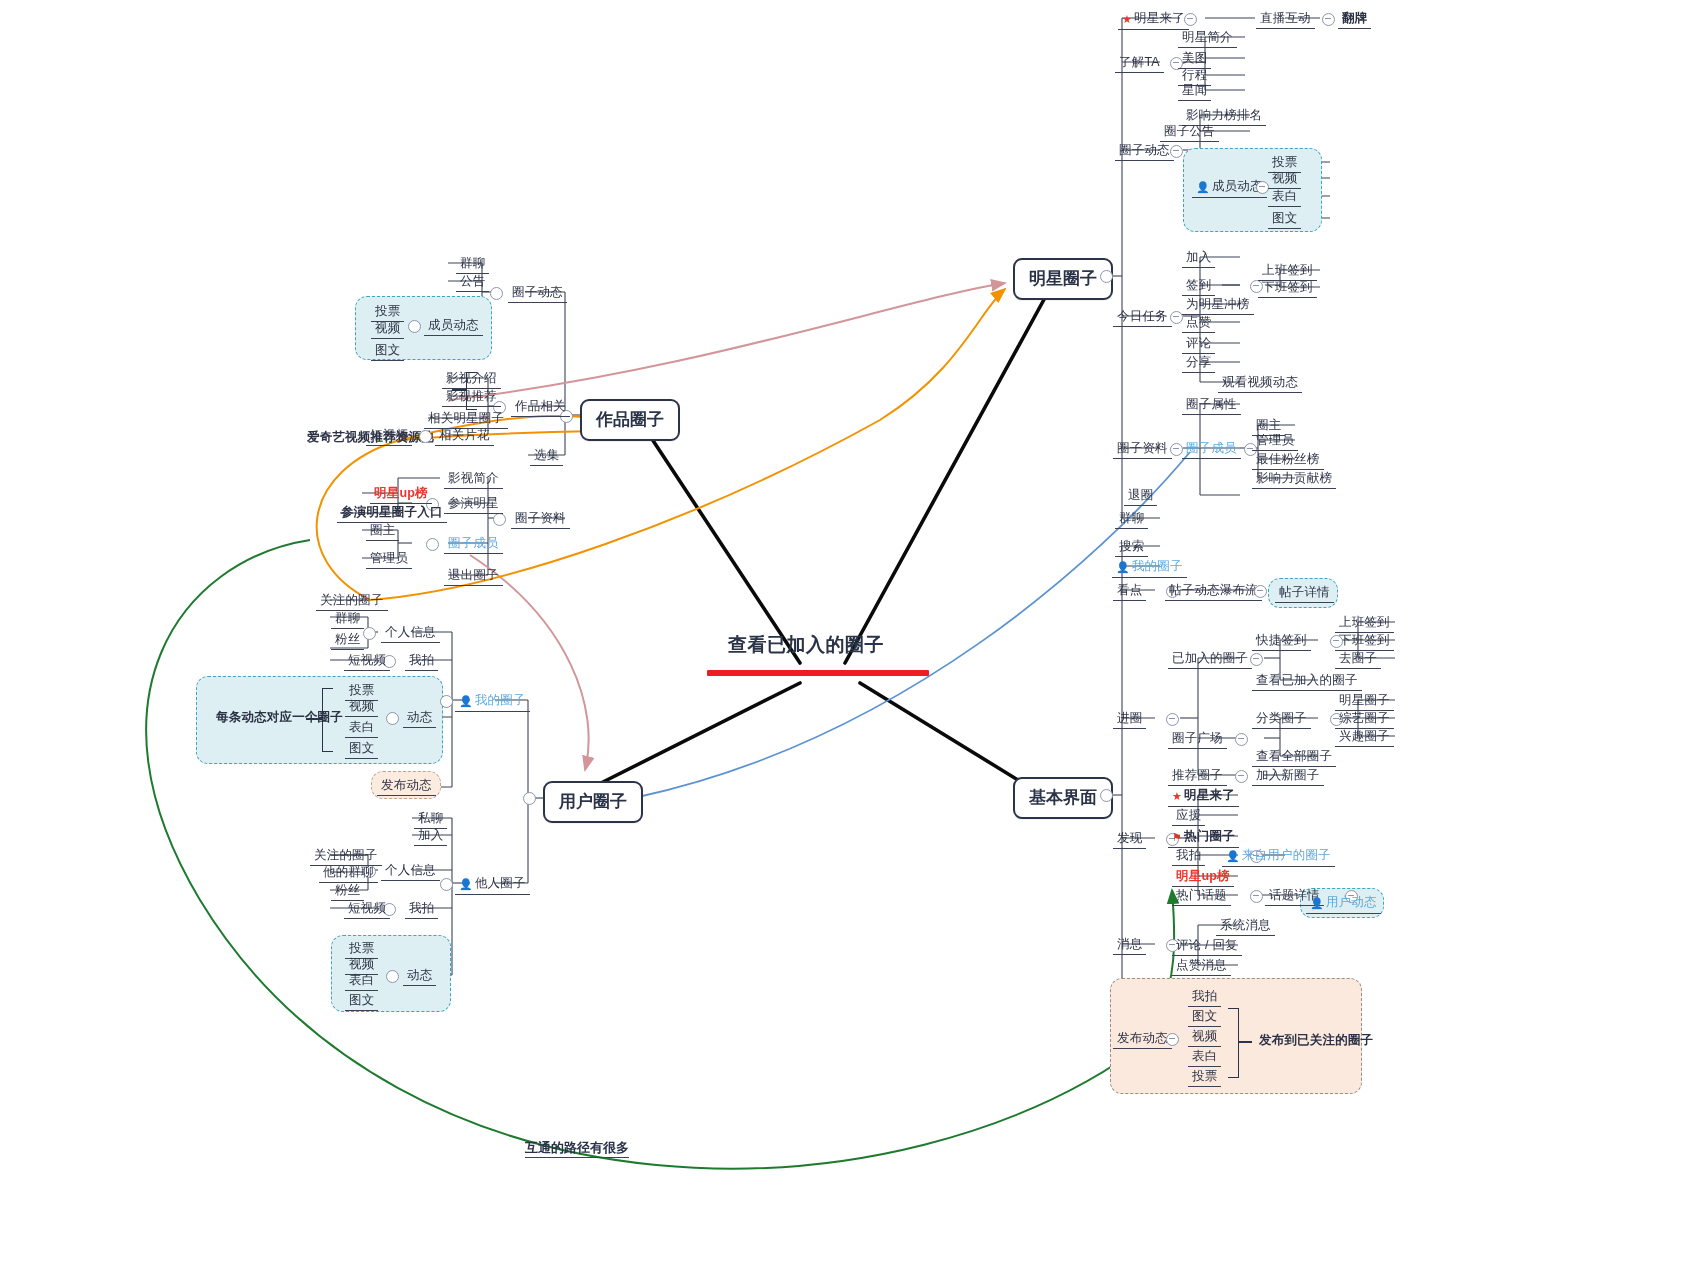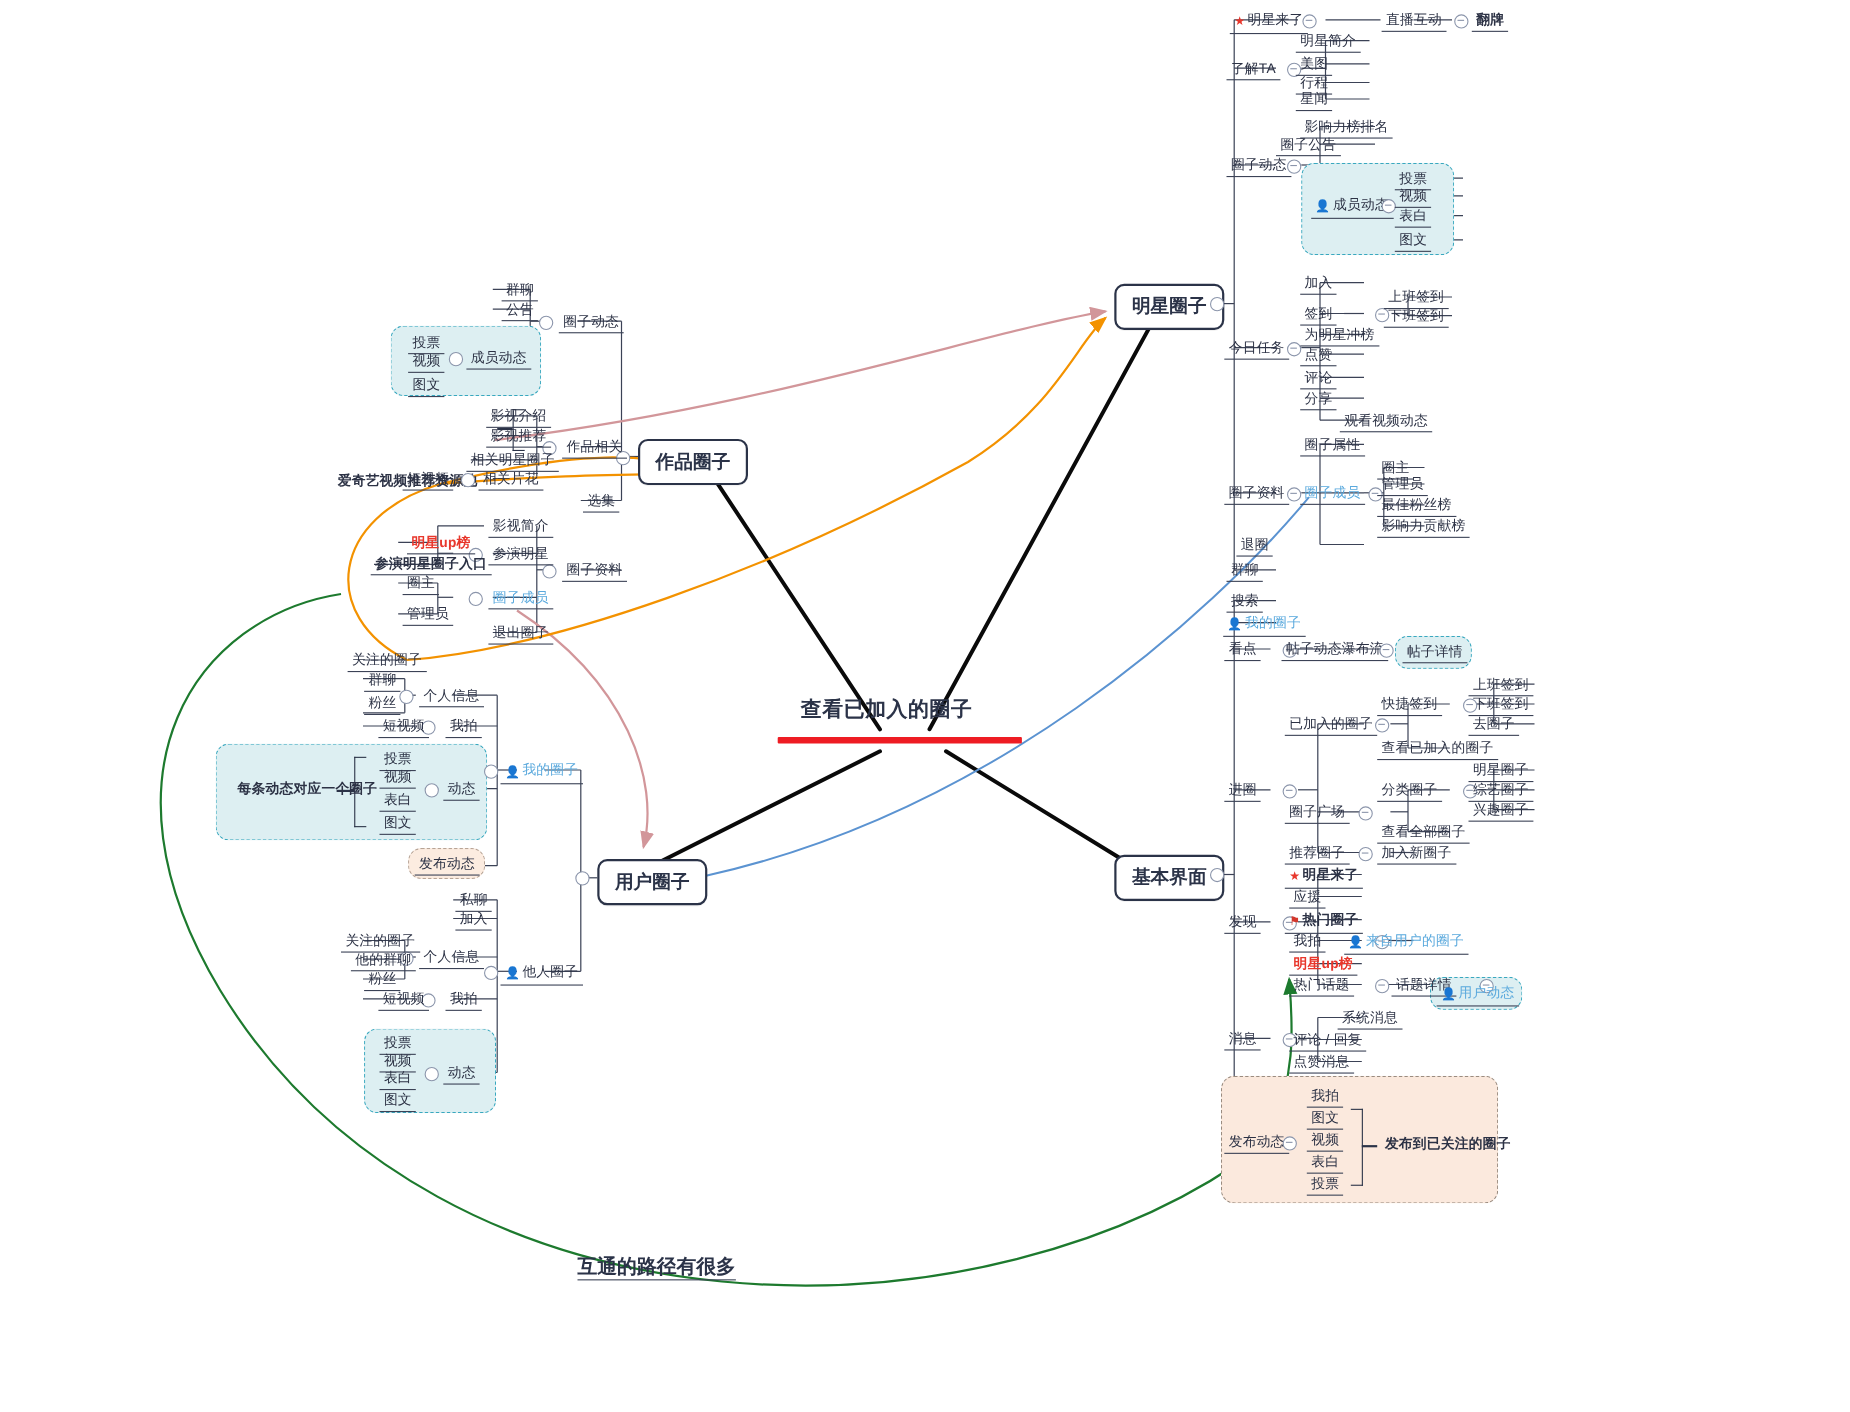--- a/index.html
+++ b/index.html
@@ -46,21 +46,21 @@
   .brk{position:absolute;border:1.8px solid #2b3348;border-right:none;}
   .brk-r{position:absolute;border:1.8px solid #2b3348;border-left:none;}
   .stub{position:absolute;background:#2b3348;height:1.8px;}
 
   
   .ic{display:inline-block;vertical-align:-1px;margin-right:2px;}
   .star{color:#e8372c;font-size:11px;}
   .flag{color:#d3372c;font-size:11px;}
   .person{color:#2f9fe0;font-size:11px;}
 
-  .curve-label{position:absolute;font-size:18px;font-weight:bold;color:#2b3348;
+  .curve-label{position:absolute;font-size:13px;font-weight:bold;color:#2b3348;
                white-space:nowrap;}
 </style>
 </head>
 <body>
 
 <div class="canvas">
 
   <svg class="links" viewBox="0 0 1682 1284">
     <g stroke="#3b4256" stroke-width="1.1" fill="none">
 

